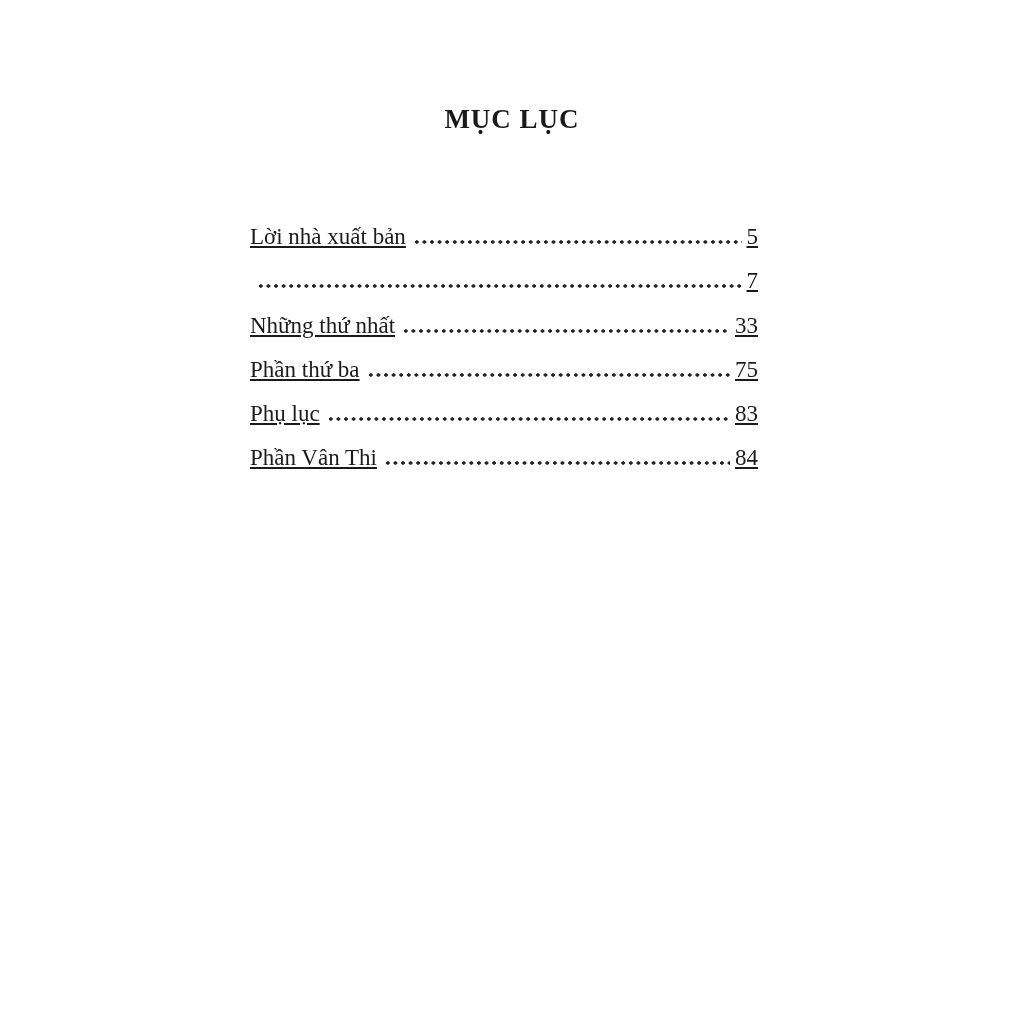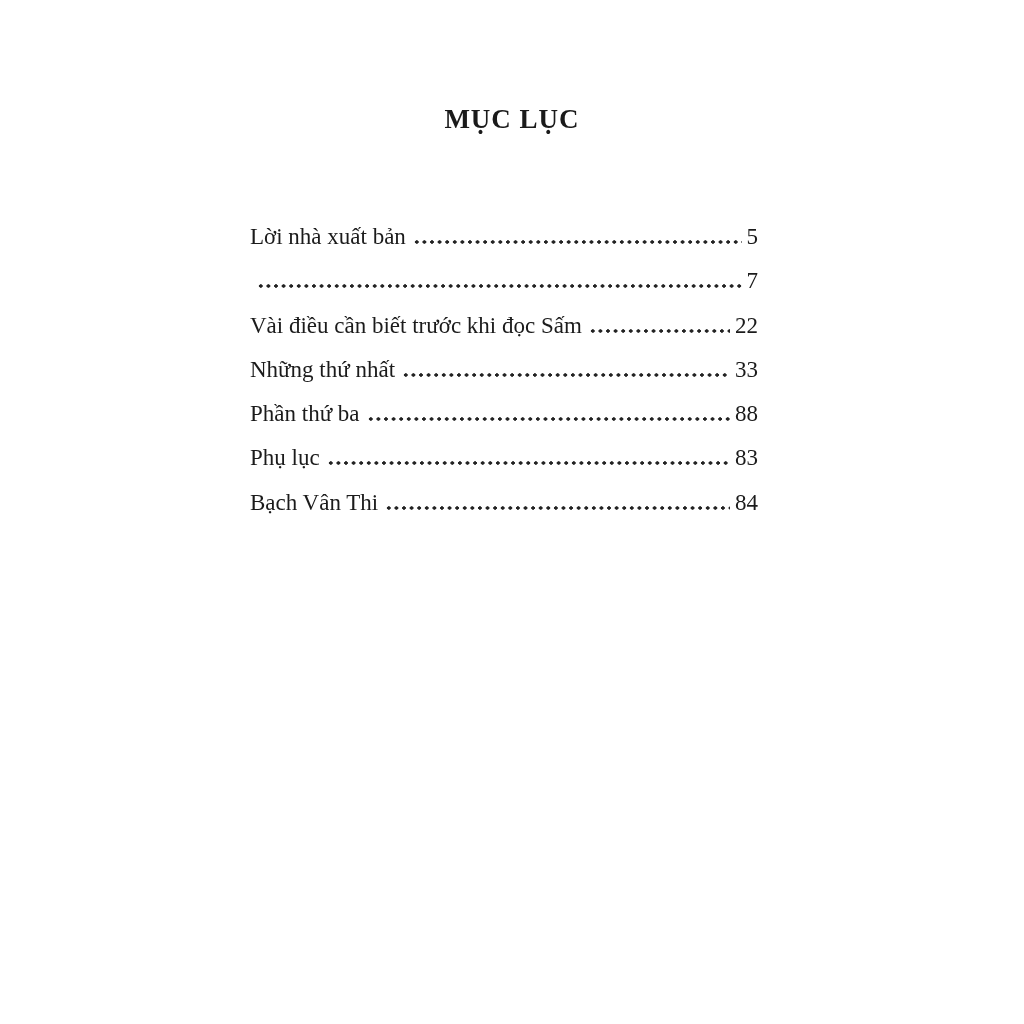--- a/index.html
+++ b/index.html
@@ -32,20 +32,21 @@
     position: absolute;
     top: 224px;
     left: 250px;
     width: 508px;
   }
   .toc-row {
     display: flex;
     align-items: baseline;
     height: 44.3px;
     font-size: 23px;
+    text-decoration: underline;
   }
   .toc-label {
     white-space: nowrap;
     color: #1b1b1b;
   }
   .toc-leader {
     flex: 1;
     height: 4px;
     margin: 0 5px 0 7px;
     background-image: radial-gradient(circle, #222222 1.5px, rgba(0,0,0,0) 1.9px);
@@ -68,38 +69,33 @@
       <div class="toc-row">
         <span class="toc-label">Lời nhà xuất bản</span>
         <span class="toc-leader"></span>
         <span class="toc-page-num">5</span>
       </div>
       <div class="toc-row">
         <span class="toc-leader"></span>
         <span class="toc-page-num">7</span>
       </div>
       <div class="toc-row">
-        <span class="toc-label">Vài điều cần biết trước khi đọc Sấm</span>
-        <span class="toc-leader"></span>
-        <span class="toc-page-num">22</span>
-      </div>
-      <div class="toc-row">
         <span class="toc-label">Những thứ nhất</span>
         <span class="toc-leader"></span>
         <span class="toc-page-num">33</span>
       </div>
       <div class="toc-row">
         <span class="toc-label">Phần thứ ba</span>
         <span class="toc-leader"></span>
-        <span class="toc-page-num">88</span>
+        <span class="toc-page-num">75</span>
       </div>
       <div class="toc-row">
         <span class="toc-label">Phụ lục</span>
         <span class="toc-leader"></span>
         <span class="toc-page-num">83</span>
       </div>
       <div class="toc-row">
-        <span class="toc-label">Bạch Vân Thi</span>
+        <span class="toc-label">Phần Vân Thi</span>
         <span class="toc-leader"></span>
         <span class="toc-page-num">84</span>
       </div>
     </div>
 </div>
 
 </body></html>

